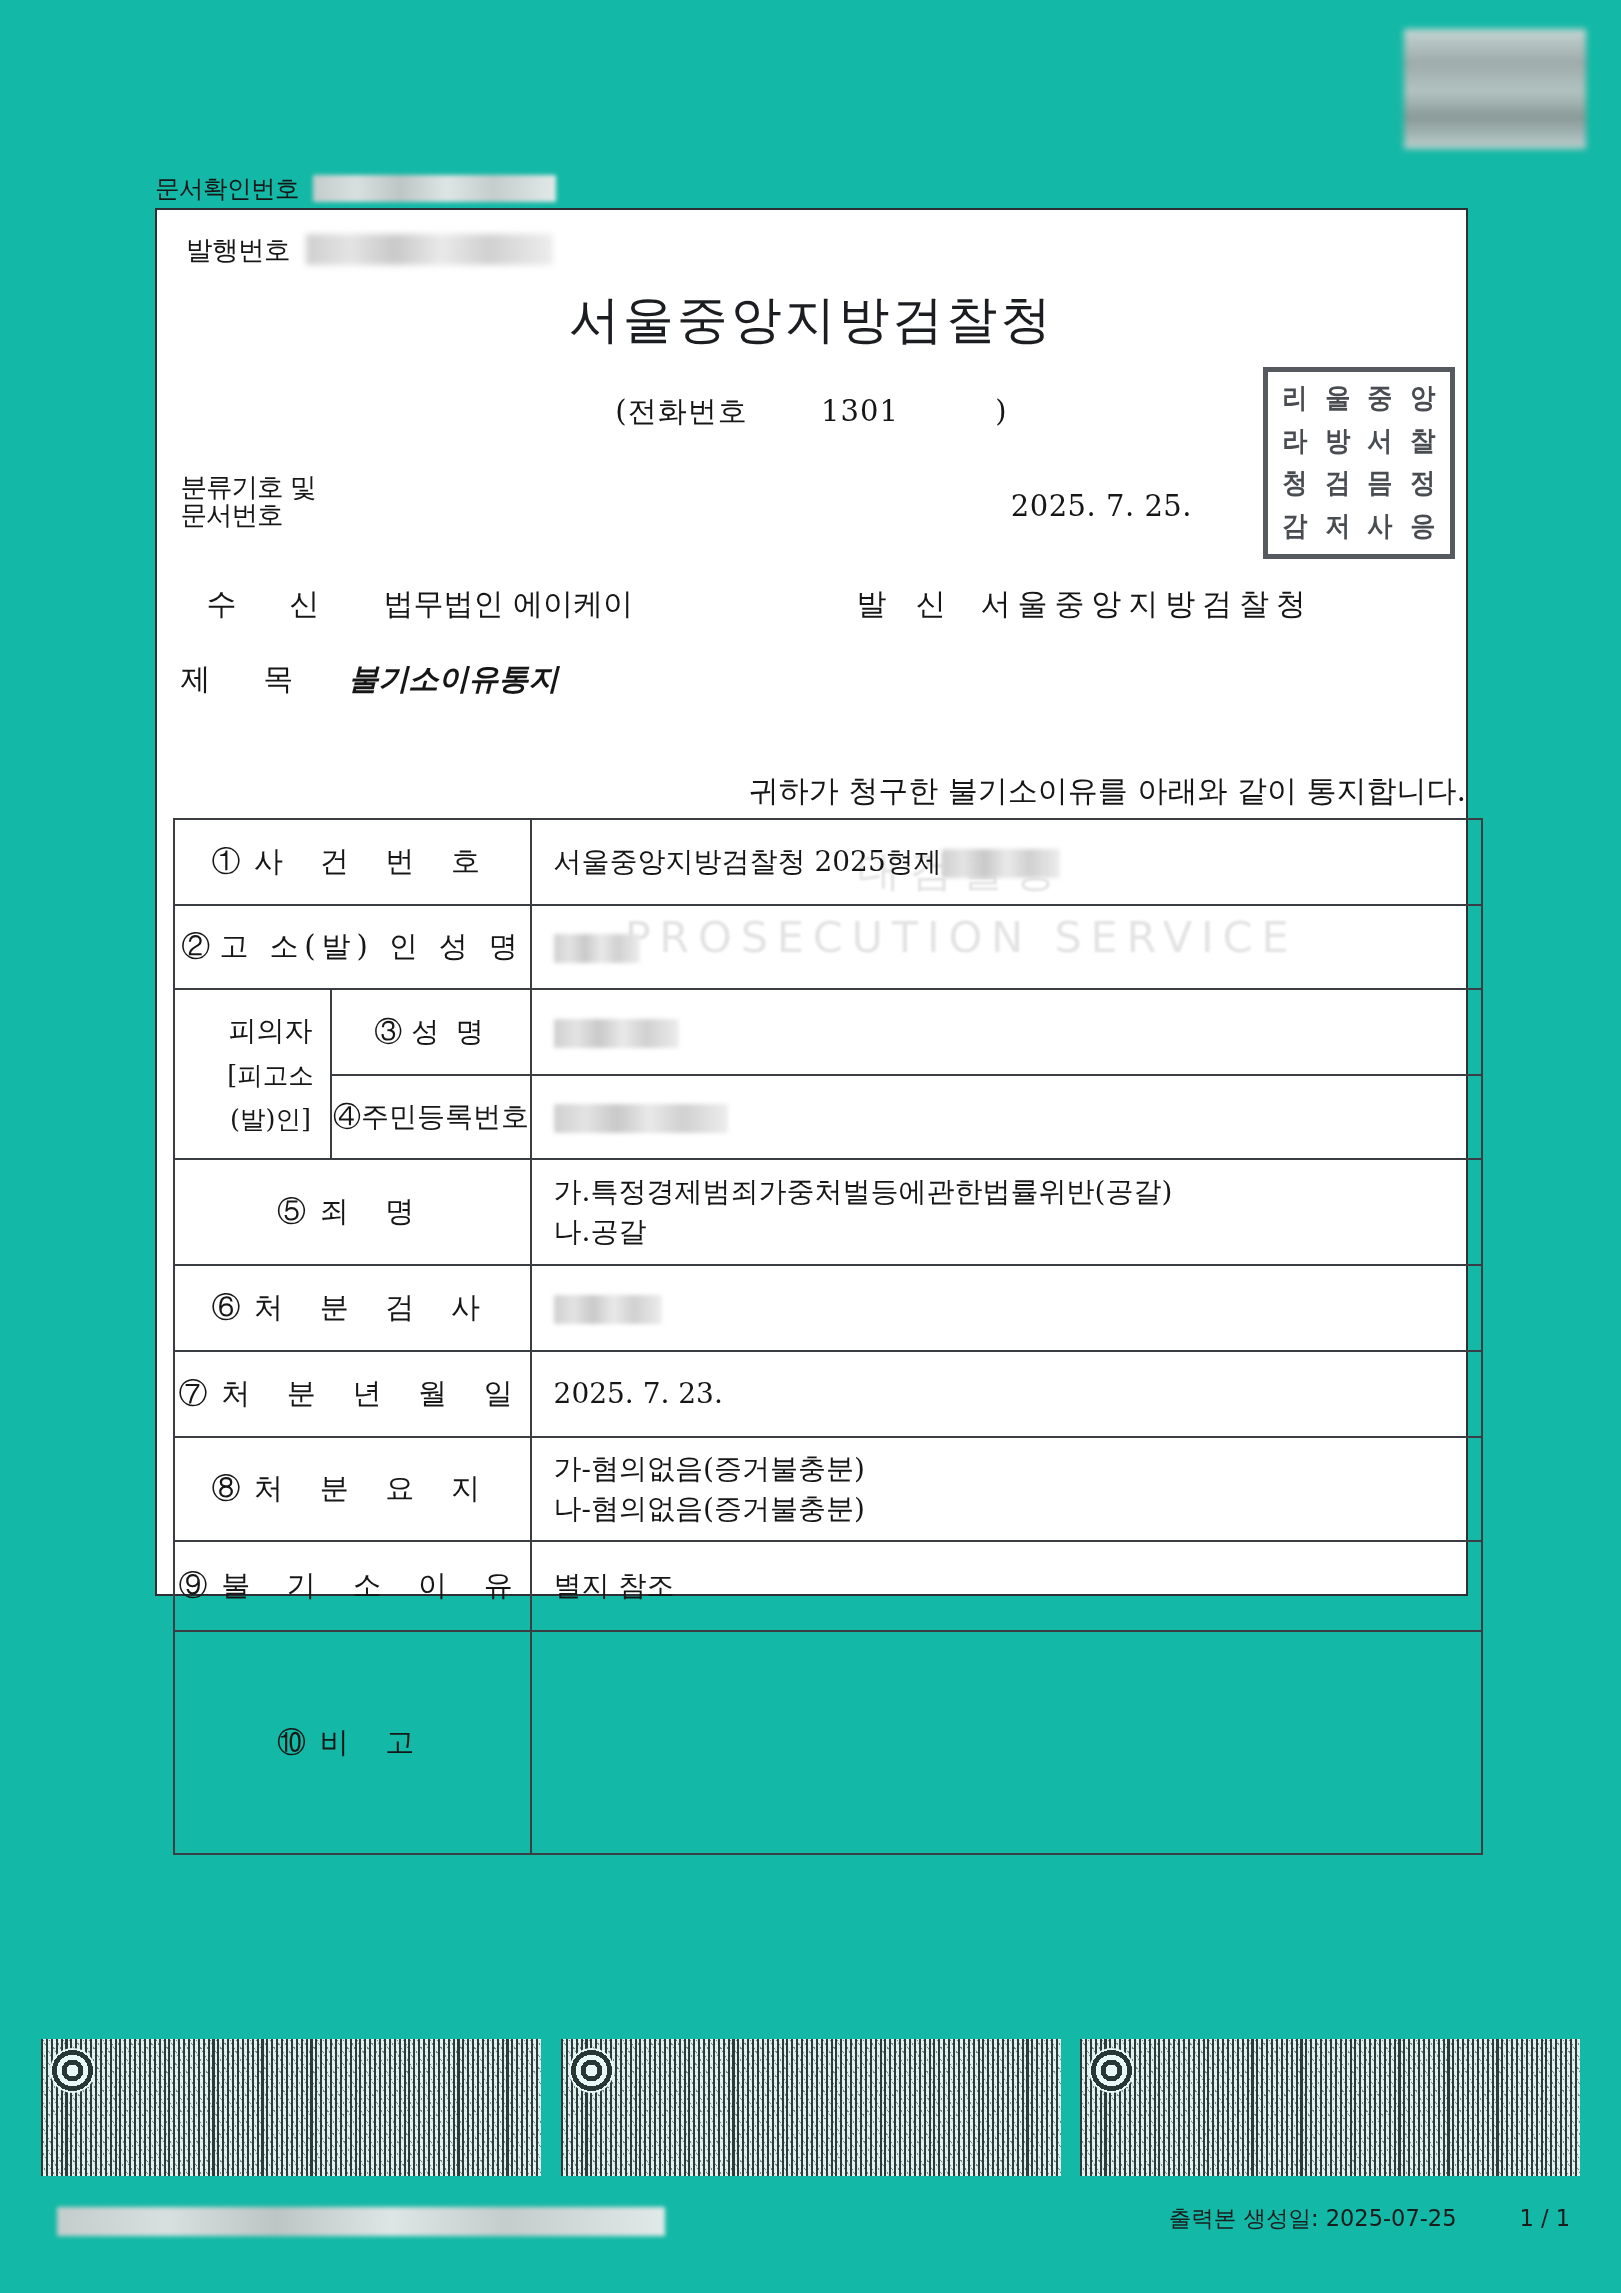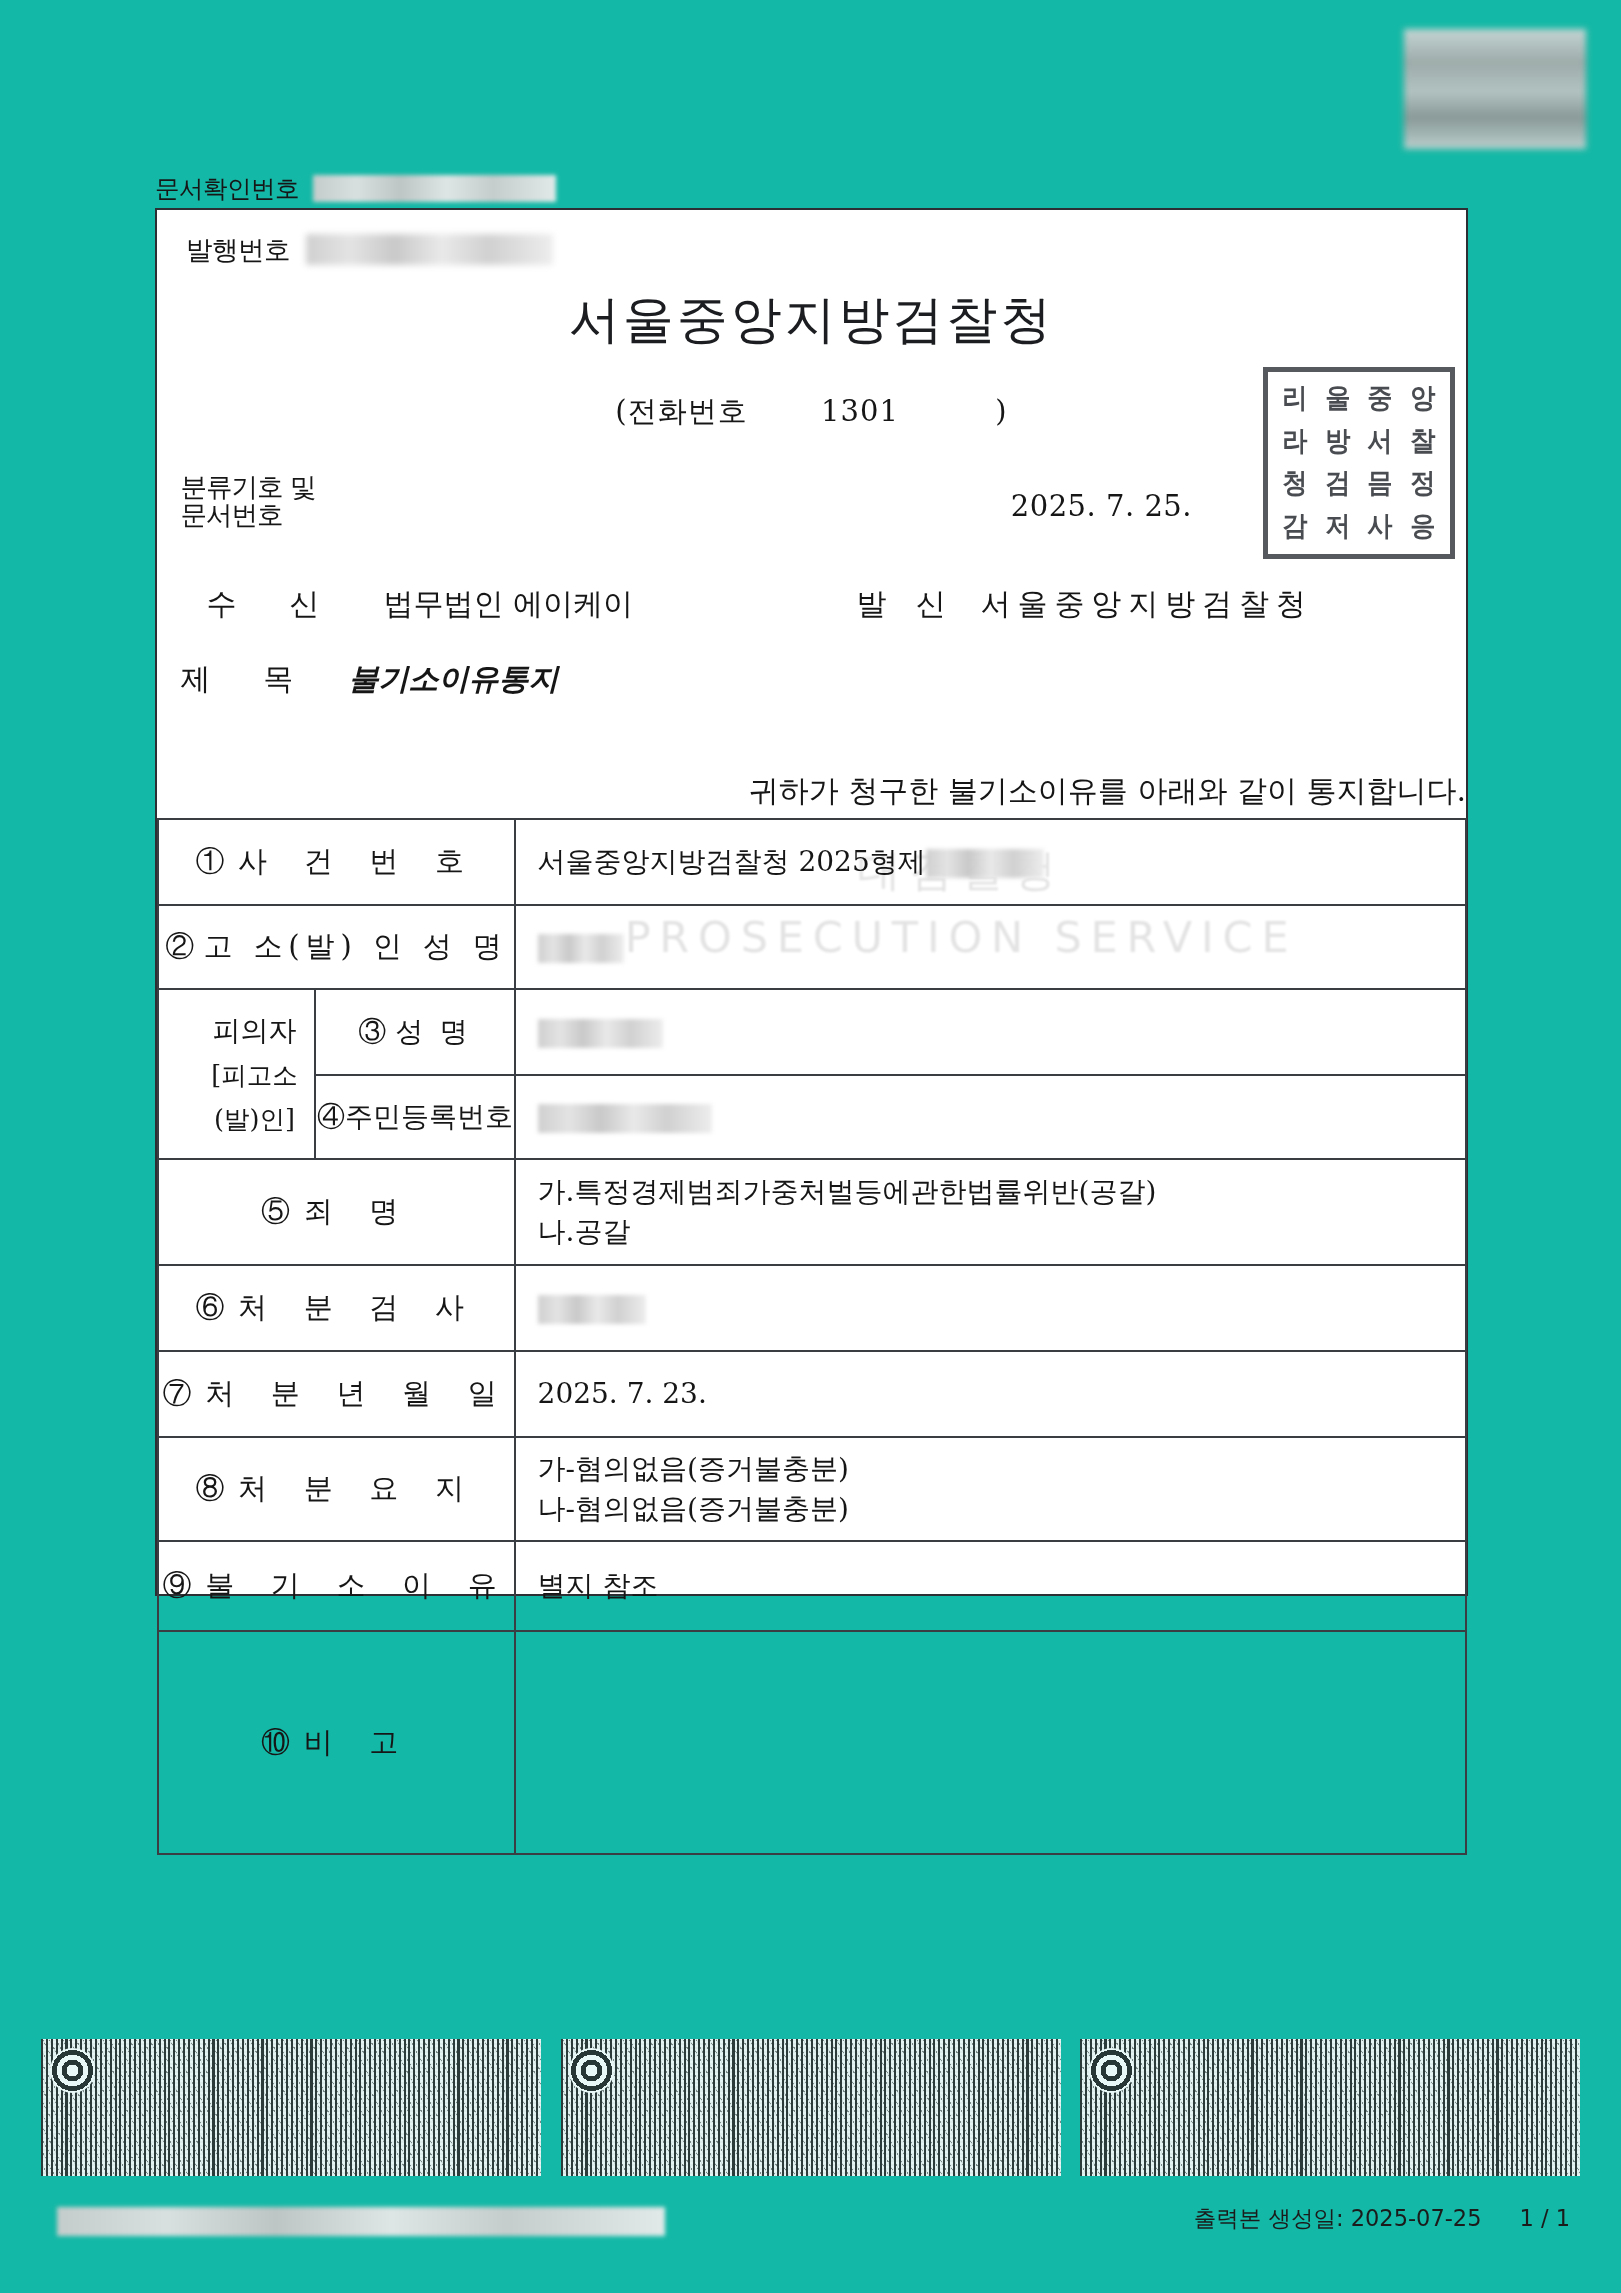--- a/index.html
+++ b/index.html
@@ -182,21 +182,21 @@
     line-height: 37px;
     text-align: center;
     color: #3c3f44;
     font-weight: bold;
     transform: scaleX(0.92);
   }
 
   
   .tbl {
     position: absolute;
-    left: 0; top: 608px;
+    left: 16px; top: 608px;
     width: 100%;
     border-collapse: collapse;
     table-layout: fixed;
   }
   .tbl td {
     border: 2px solid #3a3d42;
     padding: 0;
     vertical-align: middle;
     font-size: 29px;
   }
@@ -285,21 +285,21 @@
   .footer-redact {
     position: absolute;
     left: 57px; top: 2207px;
     width: 608px; height: 29px;
   }
   .footer-right {
     position: absolute;
     right: 51px; top: 2203px;
     display: flex;
     align-items: baseline;
-    gap: 38px;
+    gap: 63px;
     font-family: "DejaVu Sans", sans-serif;
     font-size: 22.5px;
     color: #1b1b1b;
   }
 </style>
 </head>
 <body>
 
 <div class="page">
 

